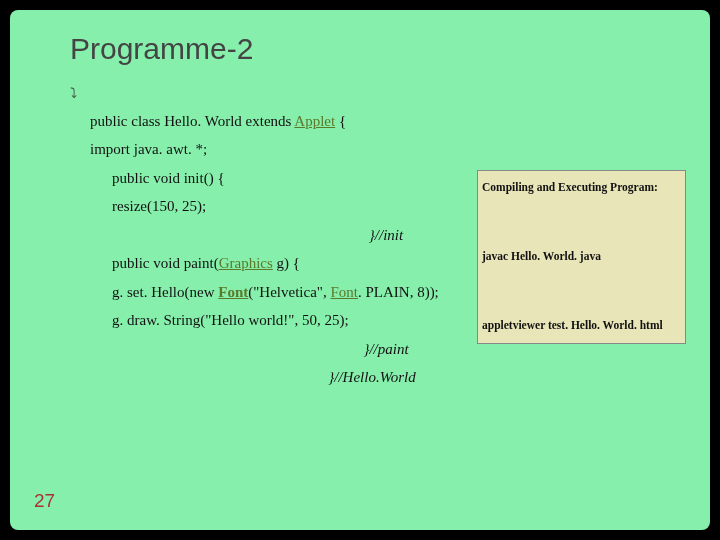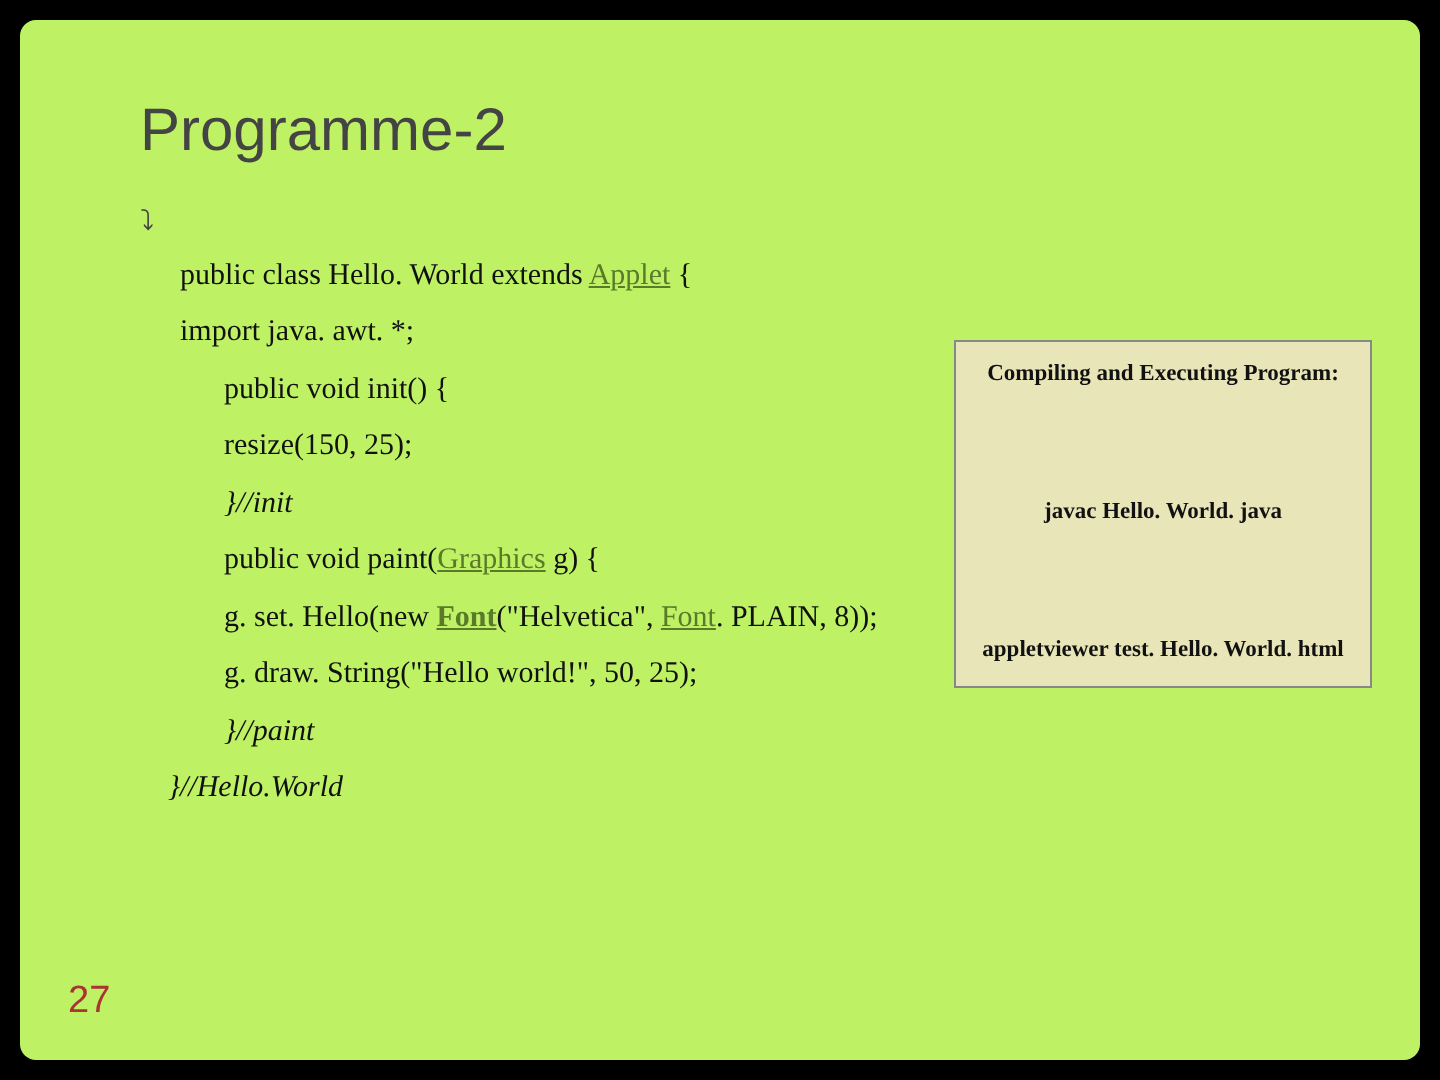--- a/index.html
+++ b/index.html
@@ -11,24 +11,24 @@
     font-family: "Times New Roman", serif;
     overflow: hidden;
     position: relative;
   }
   .slide {
     position: absolute;
     top: 10px;
     left: 10px;
     right: 10px;
     bottom: 10px;
-    background: #bef264;
+    background: #86efac;
     border-radius: 8px;
     box-shadow: 0 0 8px rgba(0,0,0,0.5);
-    padding: 39px 50px 20px 60px;
+    padding: 22px 50px 20px 60px;
     box-sizing: border-box;
   }
   .title {
     font-size: 30px;
     color: #444;
     font-family: Arial, sans-serif;
     margin-bottom: 14px;
   }
   .content {
     font-size: 15px;
@@ -45,32 +45,31 @@
     margin-right: 8px;
     font-size: 14px;
   }
   .indent1 { padding-left: 20px; }
   .indent2 { padding-left: 42px; }
   .indent1b { padding-left: 14px; }
   .link {
     color: #5a7a2a;
     text-decoration: underline;
   }
-  .italic { font-style: italic; }
+  .italic { font-style: italic; text-align: center; }
   .bold { font-weight: bold; margin-top: 47px; }
   .callout {
     position: absolute;
     top: 160px;
     right: 24px;
     width: 209px;
     background: #e8e5b8;
     border: 1px solid #888;
     padding: 6px 4px;
     box-sizing: border-box;
-    text-align: center;
     font-size: 11.5px;
     line-height: 1.9;
     color: #111;
   }
   .callout .h { font-weight: bold; }
   .pagenum {
     position: absolute;
     left: 24px;
     bottom: 18px;
     color: #a33;

